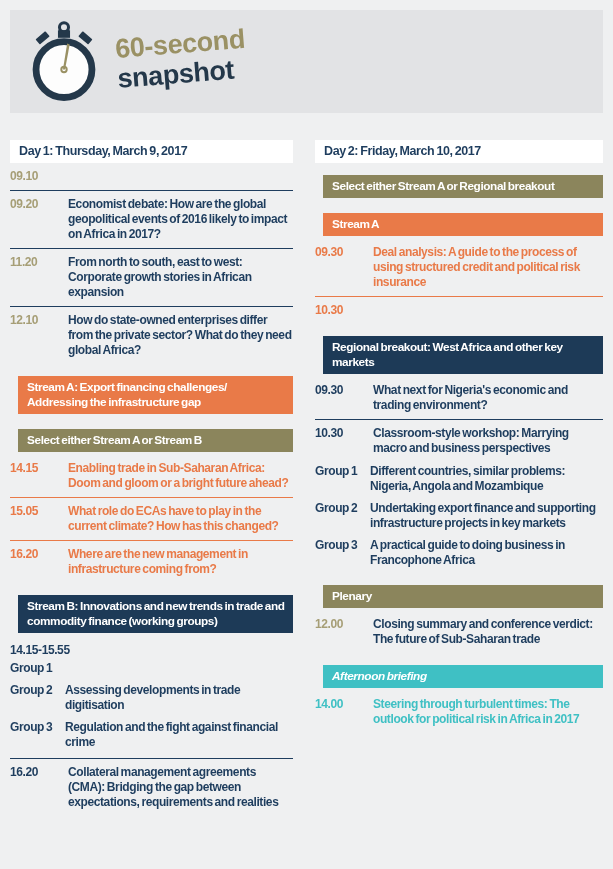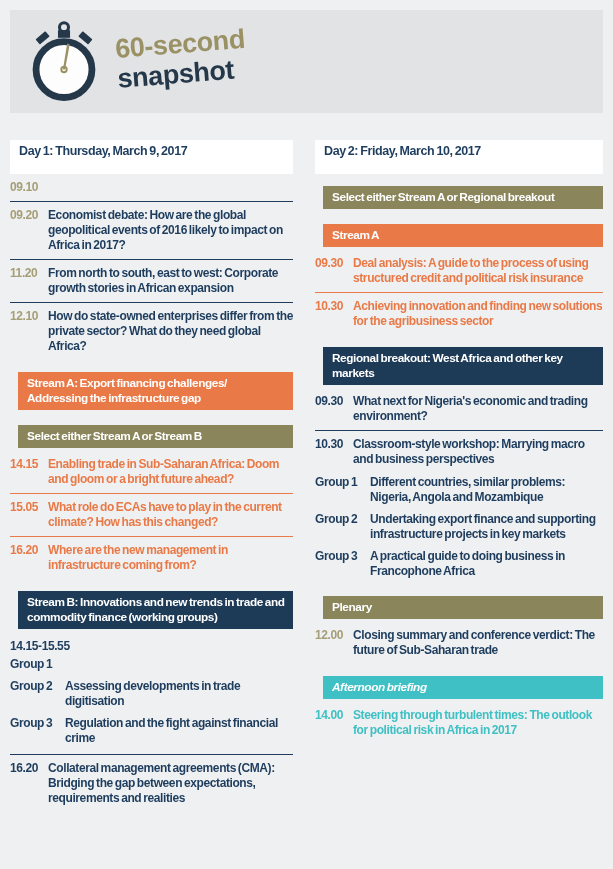--- a/index.html
+++ b/index.html
@@ -29,34 +29,35 @@
   .logo-line2{color:var(--ink);}
   .cols{
     display:flex;justify-content:space-between;
     padding:0 10px;margin-top:27px;
   }
   .col{display:flex;flex-direction:column;}
   .col-1{width:283px;}
   .col-2{width:288px;}
   .day-bar{
     background:var(--white);color:var(--navy);
-    height:34px;line-height:23px;font-size:12.5px;
+    height:23px;line-height:23px;font-size:12.5px;
     padding-left:9px;
   }
   .banner{
     color:#fff;font-size:11.8px;line-height:15px;
     padding:4px 6px 4px 9px;margin:12px 0 3px 8px;
   }
   .b-olive{background:var(--olive);}
   .b-orange{background:var(--orange);}
   .b-navy{background:var(--navybg);}
   .b-teal{background:var(--teal);font-style:italic;}
   .session{
     display:flex;font-size:12px;line-height:15px;
     padding:6px 0 6px 0;
+    gap:20px;
   }
   .session.divided{border-bottom:1px solid currentColor;}
   .st-navy{color:var(--navy);}
   .st-orange{color:var(--orange);}
   .st-teal{color:var(--teal);}
   .time{width:38px;flex:0 0 38px;}
   .tm-tan{color:var(--tan);}
   .s-text{flex:1 1 auto;}
   .group{display:flex;font-size:12px;line-height:15px;padding:2px 0 5px 0;}
   .group.divided{border-bottom:1px solid currentColor;padding-bottom:8px;}
@@ -141,21 +142,20 @@
   <div class="col col-2" id="col-day2">
     <div class="day-bar">Day 2: Friday, March 10, 2017</div>
   <div class="banner b-olive">Select either Stream A or Regional breakout</div>
       <div class="banner b-orange">Stream A</div>
       <div class="session st-orange divided">
         <div class="time">09.30</div>
         <div class="s-text">Deal analysis: A guide to the process of using structured credit and political risk insurance</div>
       </div>
       <div class="session st-orange">
         <div class="time">10.30</div>
-        <div class="s-text">Achieving innovation and finding new solutions for the agribusiness sector</div>
       </div>
       <div class="banner b-navy">Regional breakout: West Africa and other key markets</div>
       <div class="session st-navy divided">
         <div class="time">09.30</div>
         <div class="s-text">What next for Nigeria's economic and trading environment?</div>
       </div>
       <div class="session st-navy">
         <div class="time">10.30</div>
         <div class="s-text">Classroom-style workshop: Marrying macro and business perspectives</div>
       </div>

